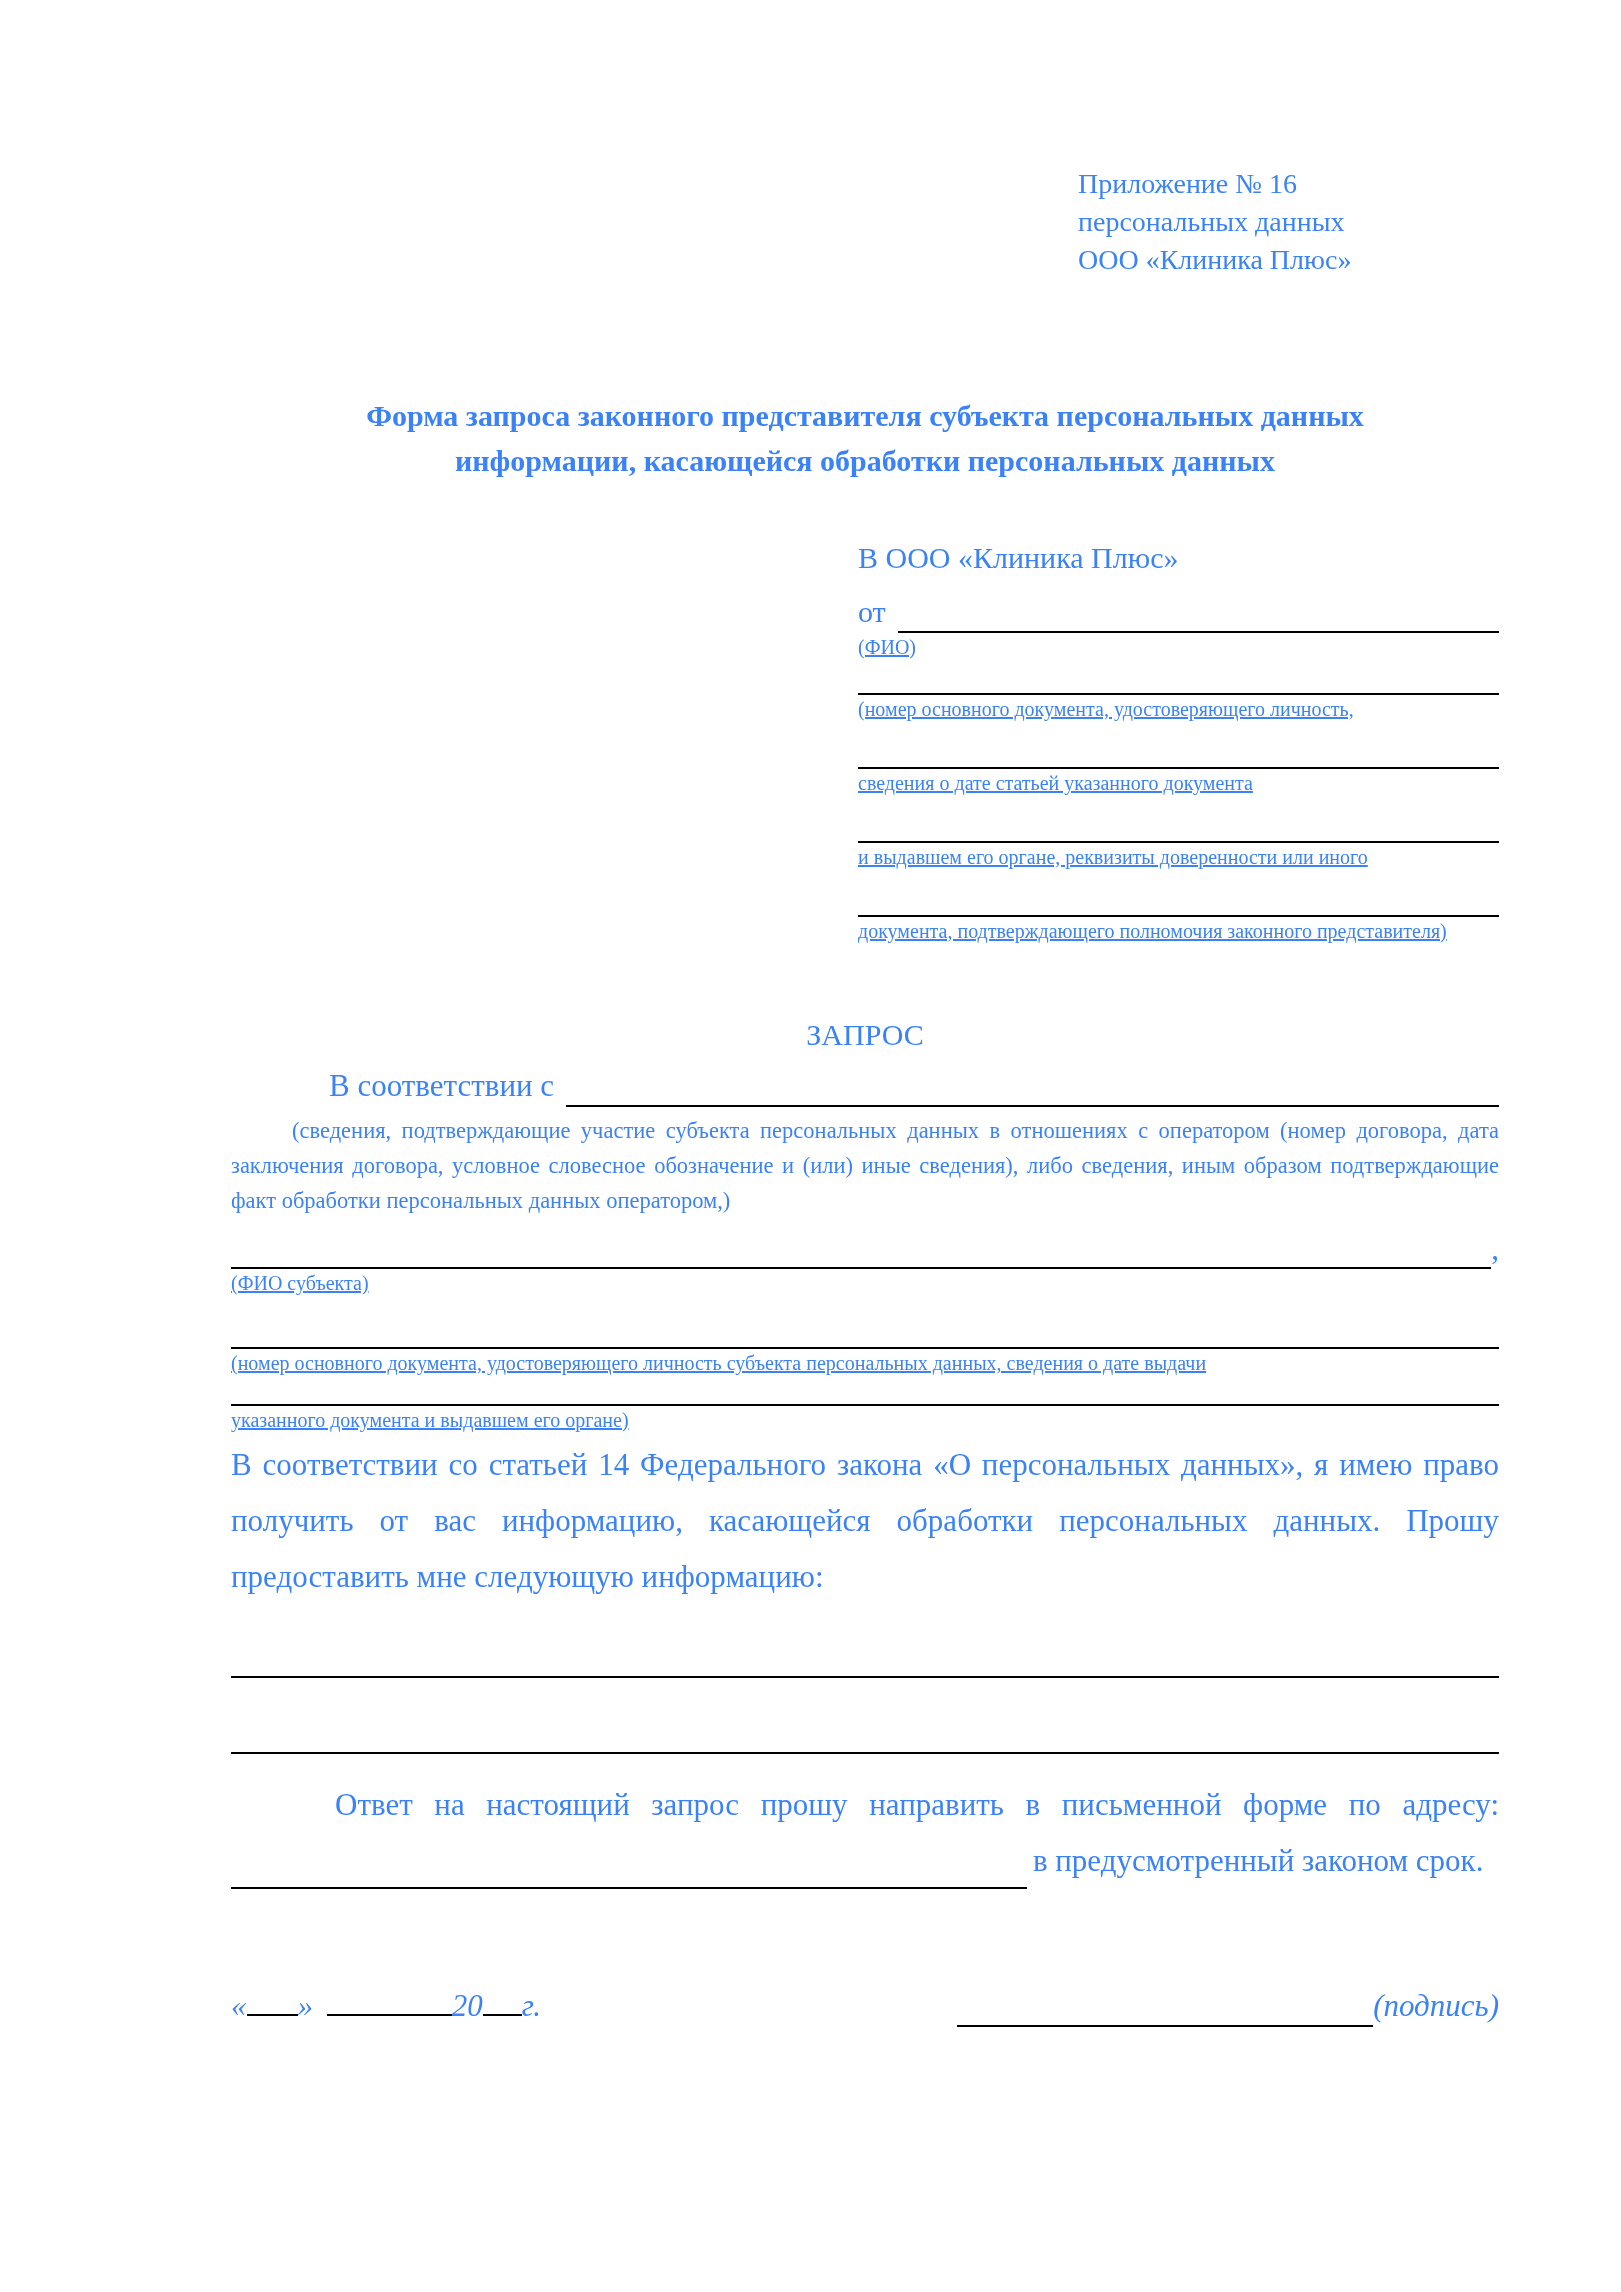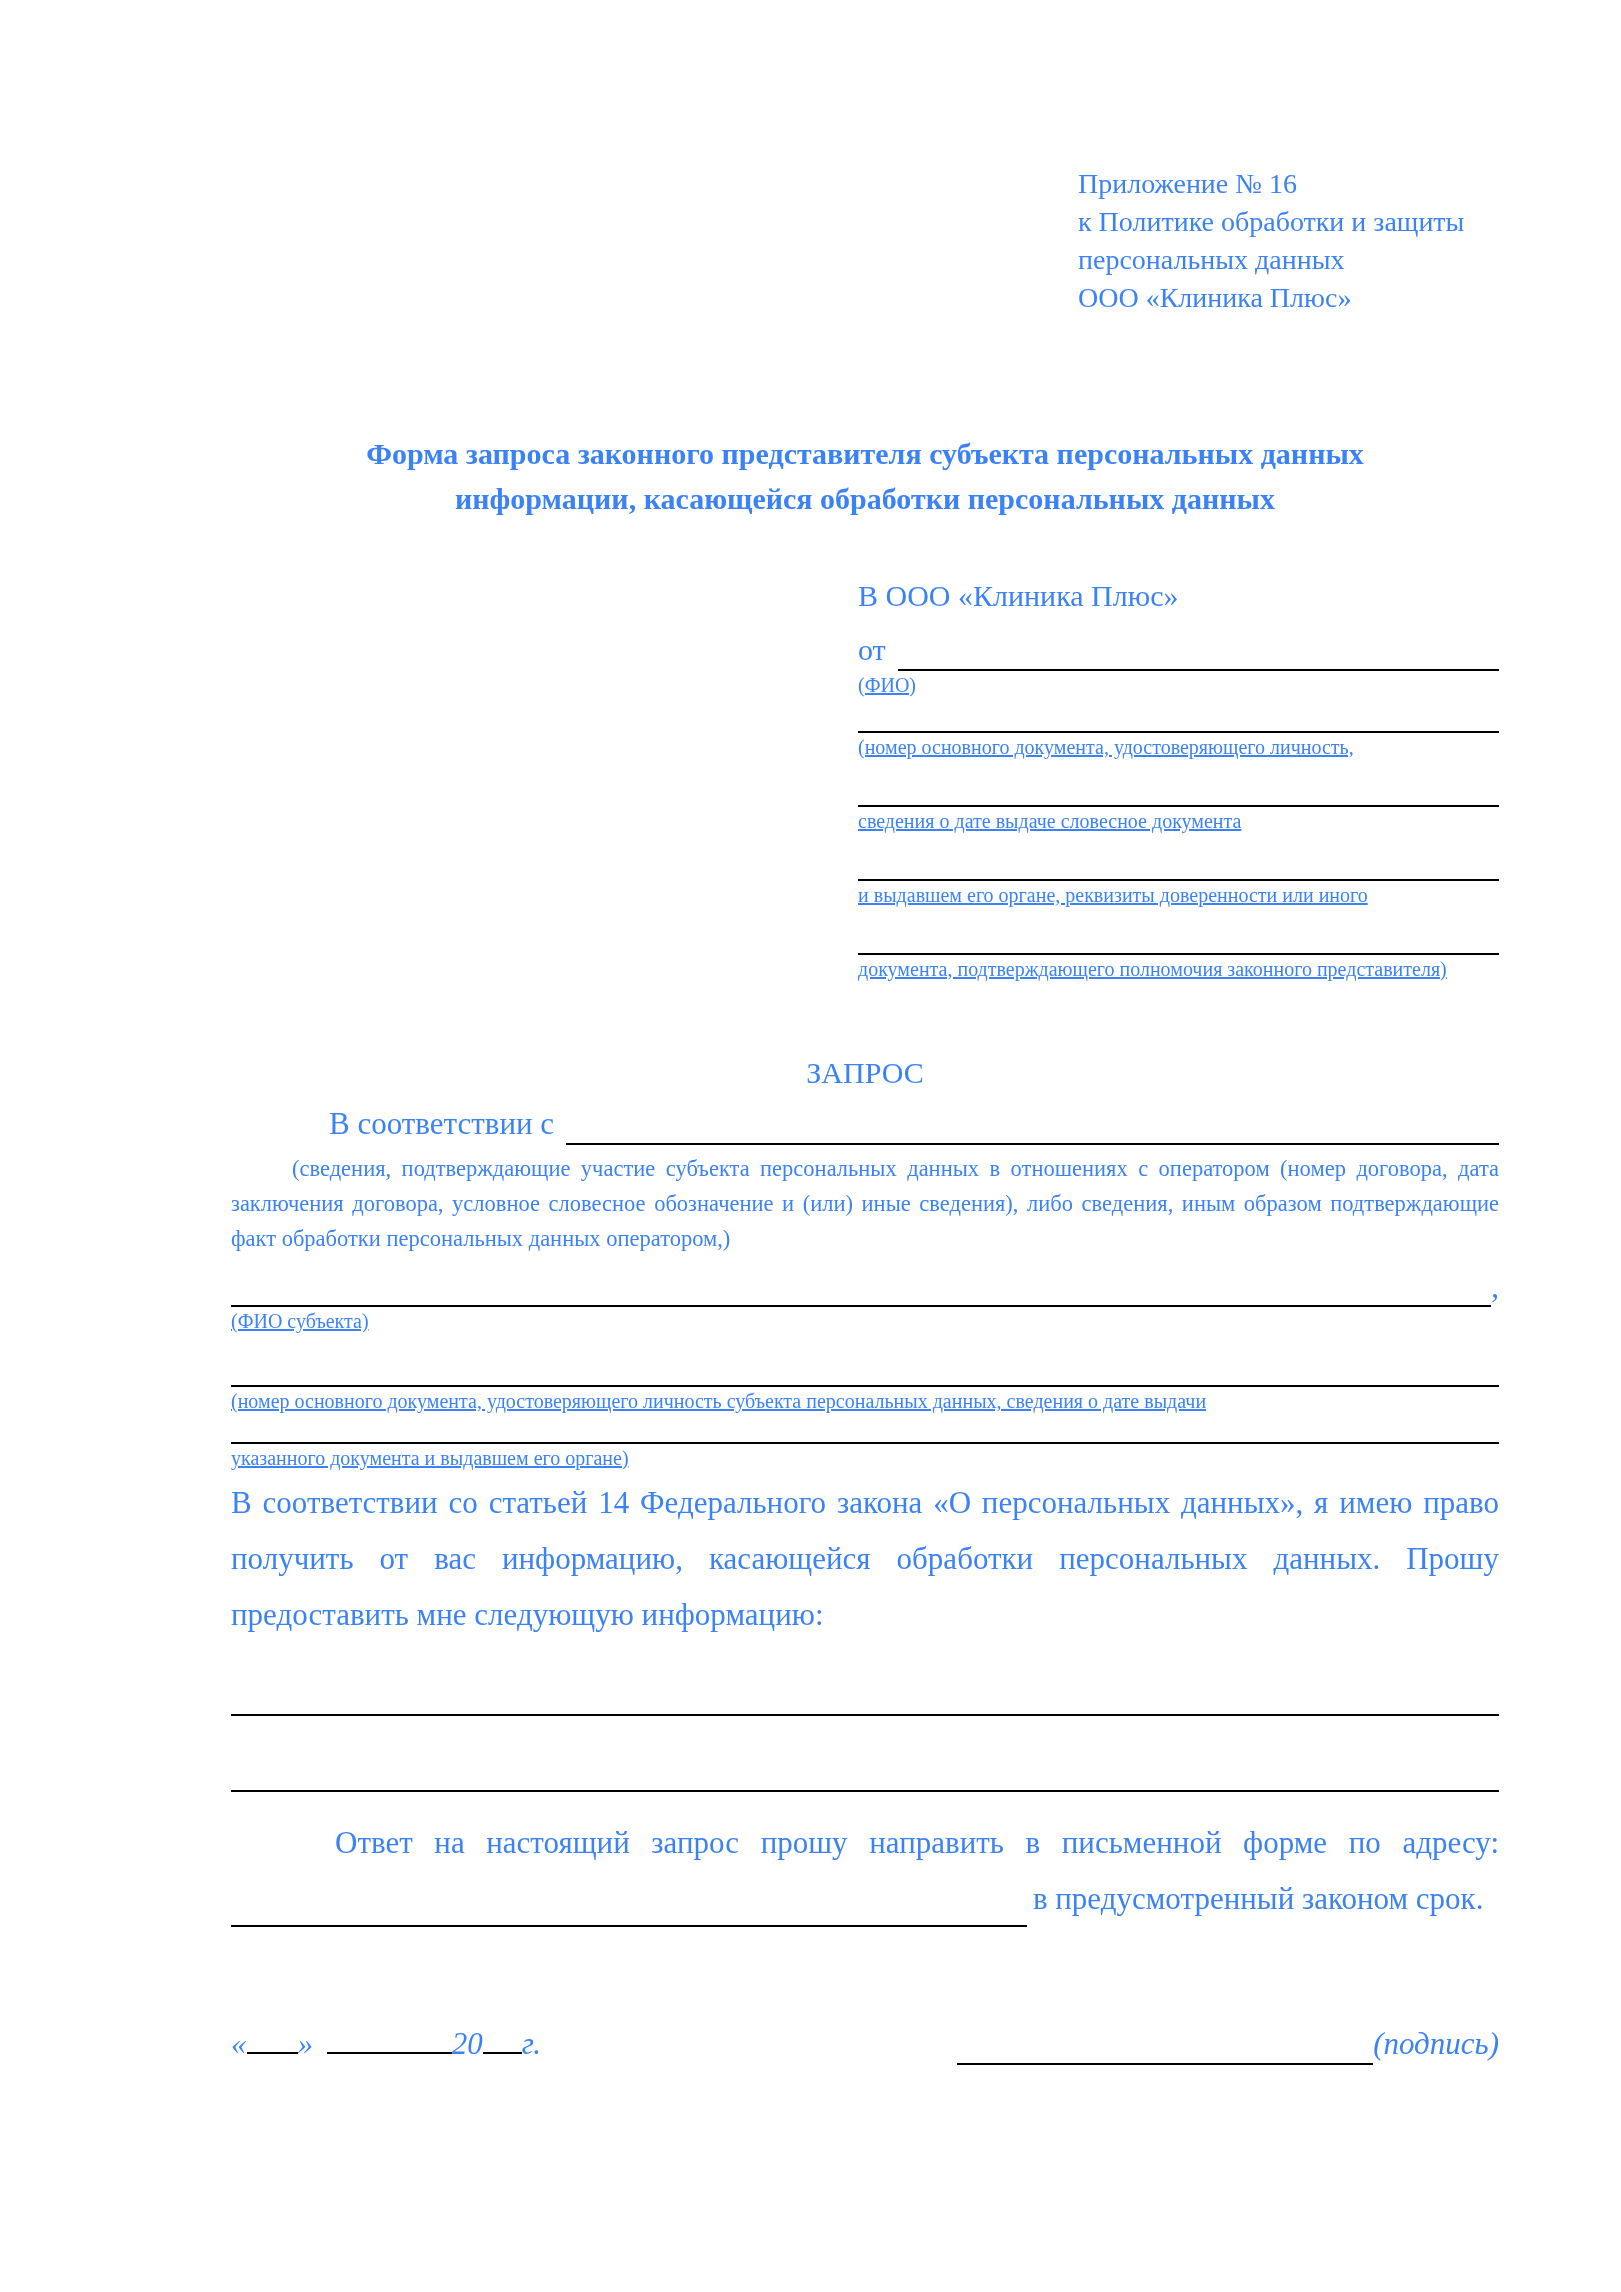--- a/index.html
+++ b/index.html
@@ -52,21 +52,20 @@
   .b-year { width: 39px; }
   .b-sign { width: 416px; }
 </style>
 </head>
 <body>
 
 <div class="page">
 
   <div class="apx-block">
     <div>Приложение № 16</div>
-    <div>к Политике обработки и защиты</div>
     <div>персональных данных</div>
     <div>ООО «Клиника Плюс»</div>
   </div>
 
   <div class="doc-title">
     <div>Форма запроса законного представителя субъекта персональных данных</div>
     <div>информации, касающейся обработки персональных данных</div>
   </div>
 
   <div class="addr-block">
@@ -75,21 +74,21 @@
     <div class="from-row">
       <span class="lbl">от</span>
       <span class="fill-line"></span>
     </div>
     <div class="cap">(ФИО)</div>
 
     <div class="field-line fgap-1"></div>
     <div class="cap">(номер основного документа, удостоверяющего личность,</div>
 
     <div class="field-line fgap"></div>
-    <div class="cap">сведения о дате выдаче словесное документа</div>
+    <div class="cap">сведения о дате статьей указанного документа</div>
 
     <div class="field-line fgap"></div>
     <div class="cap">и выдавшем его органе, реквизиты доверенности или иного</div>
 
     <div class="field-line fgap"></div>
     <div class="cap">документа, подтверждающего полномочия законного представителя)</div>
   </div>
 
   <div class="zapros-head">ЗАПРОС</div>
 

